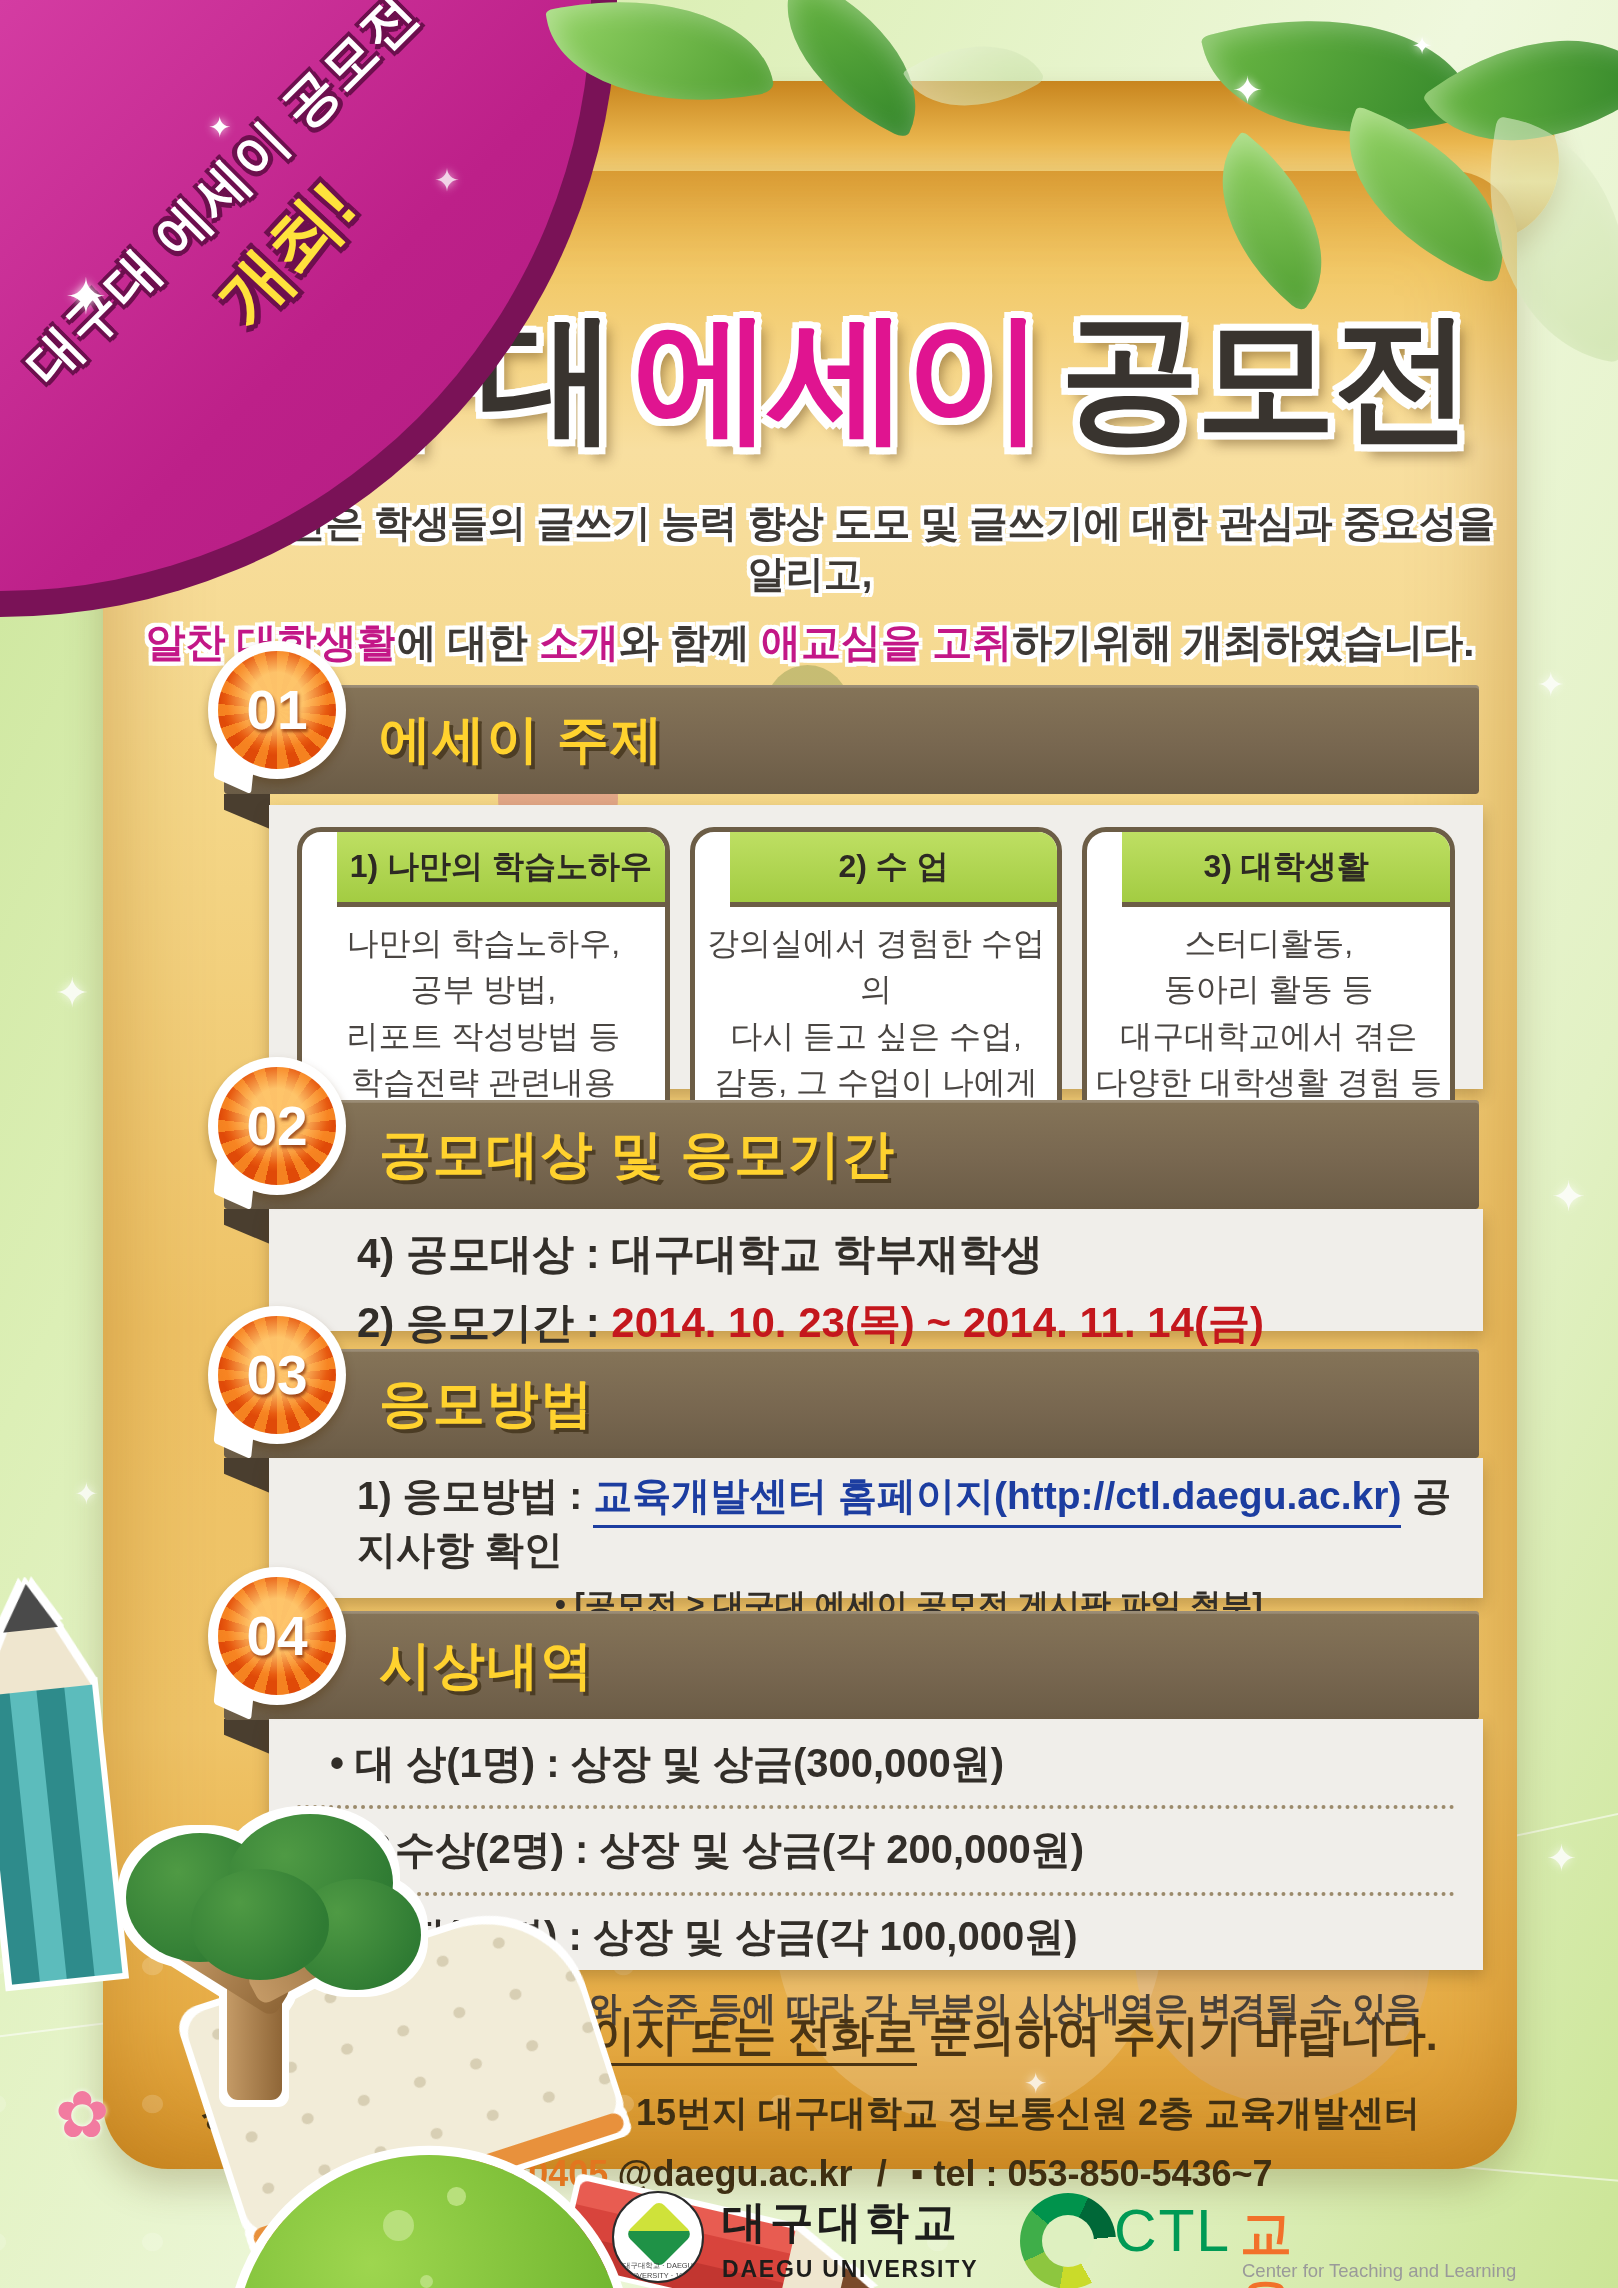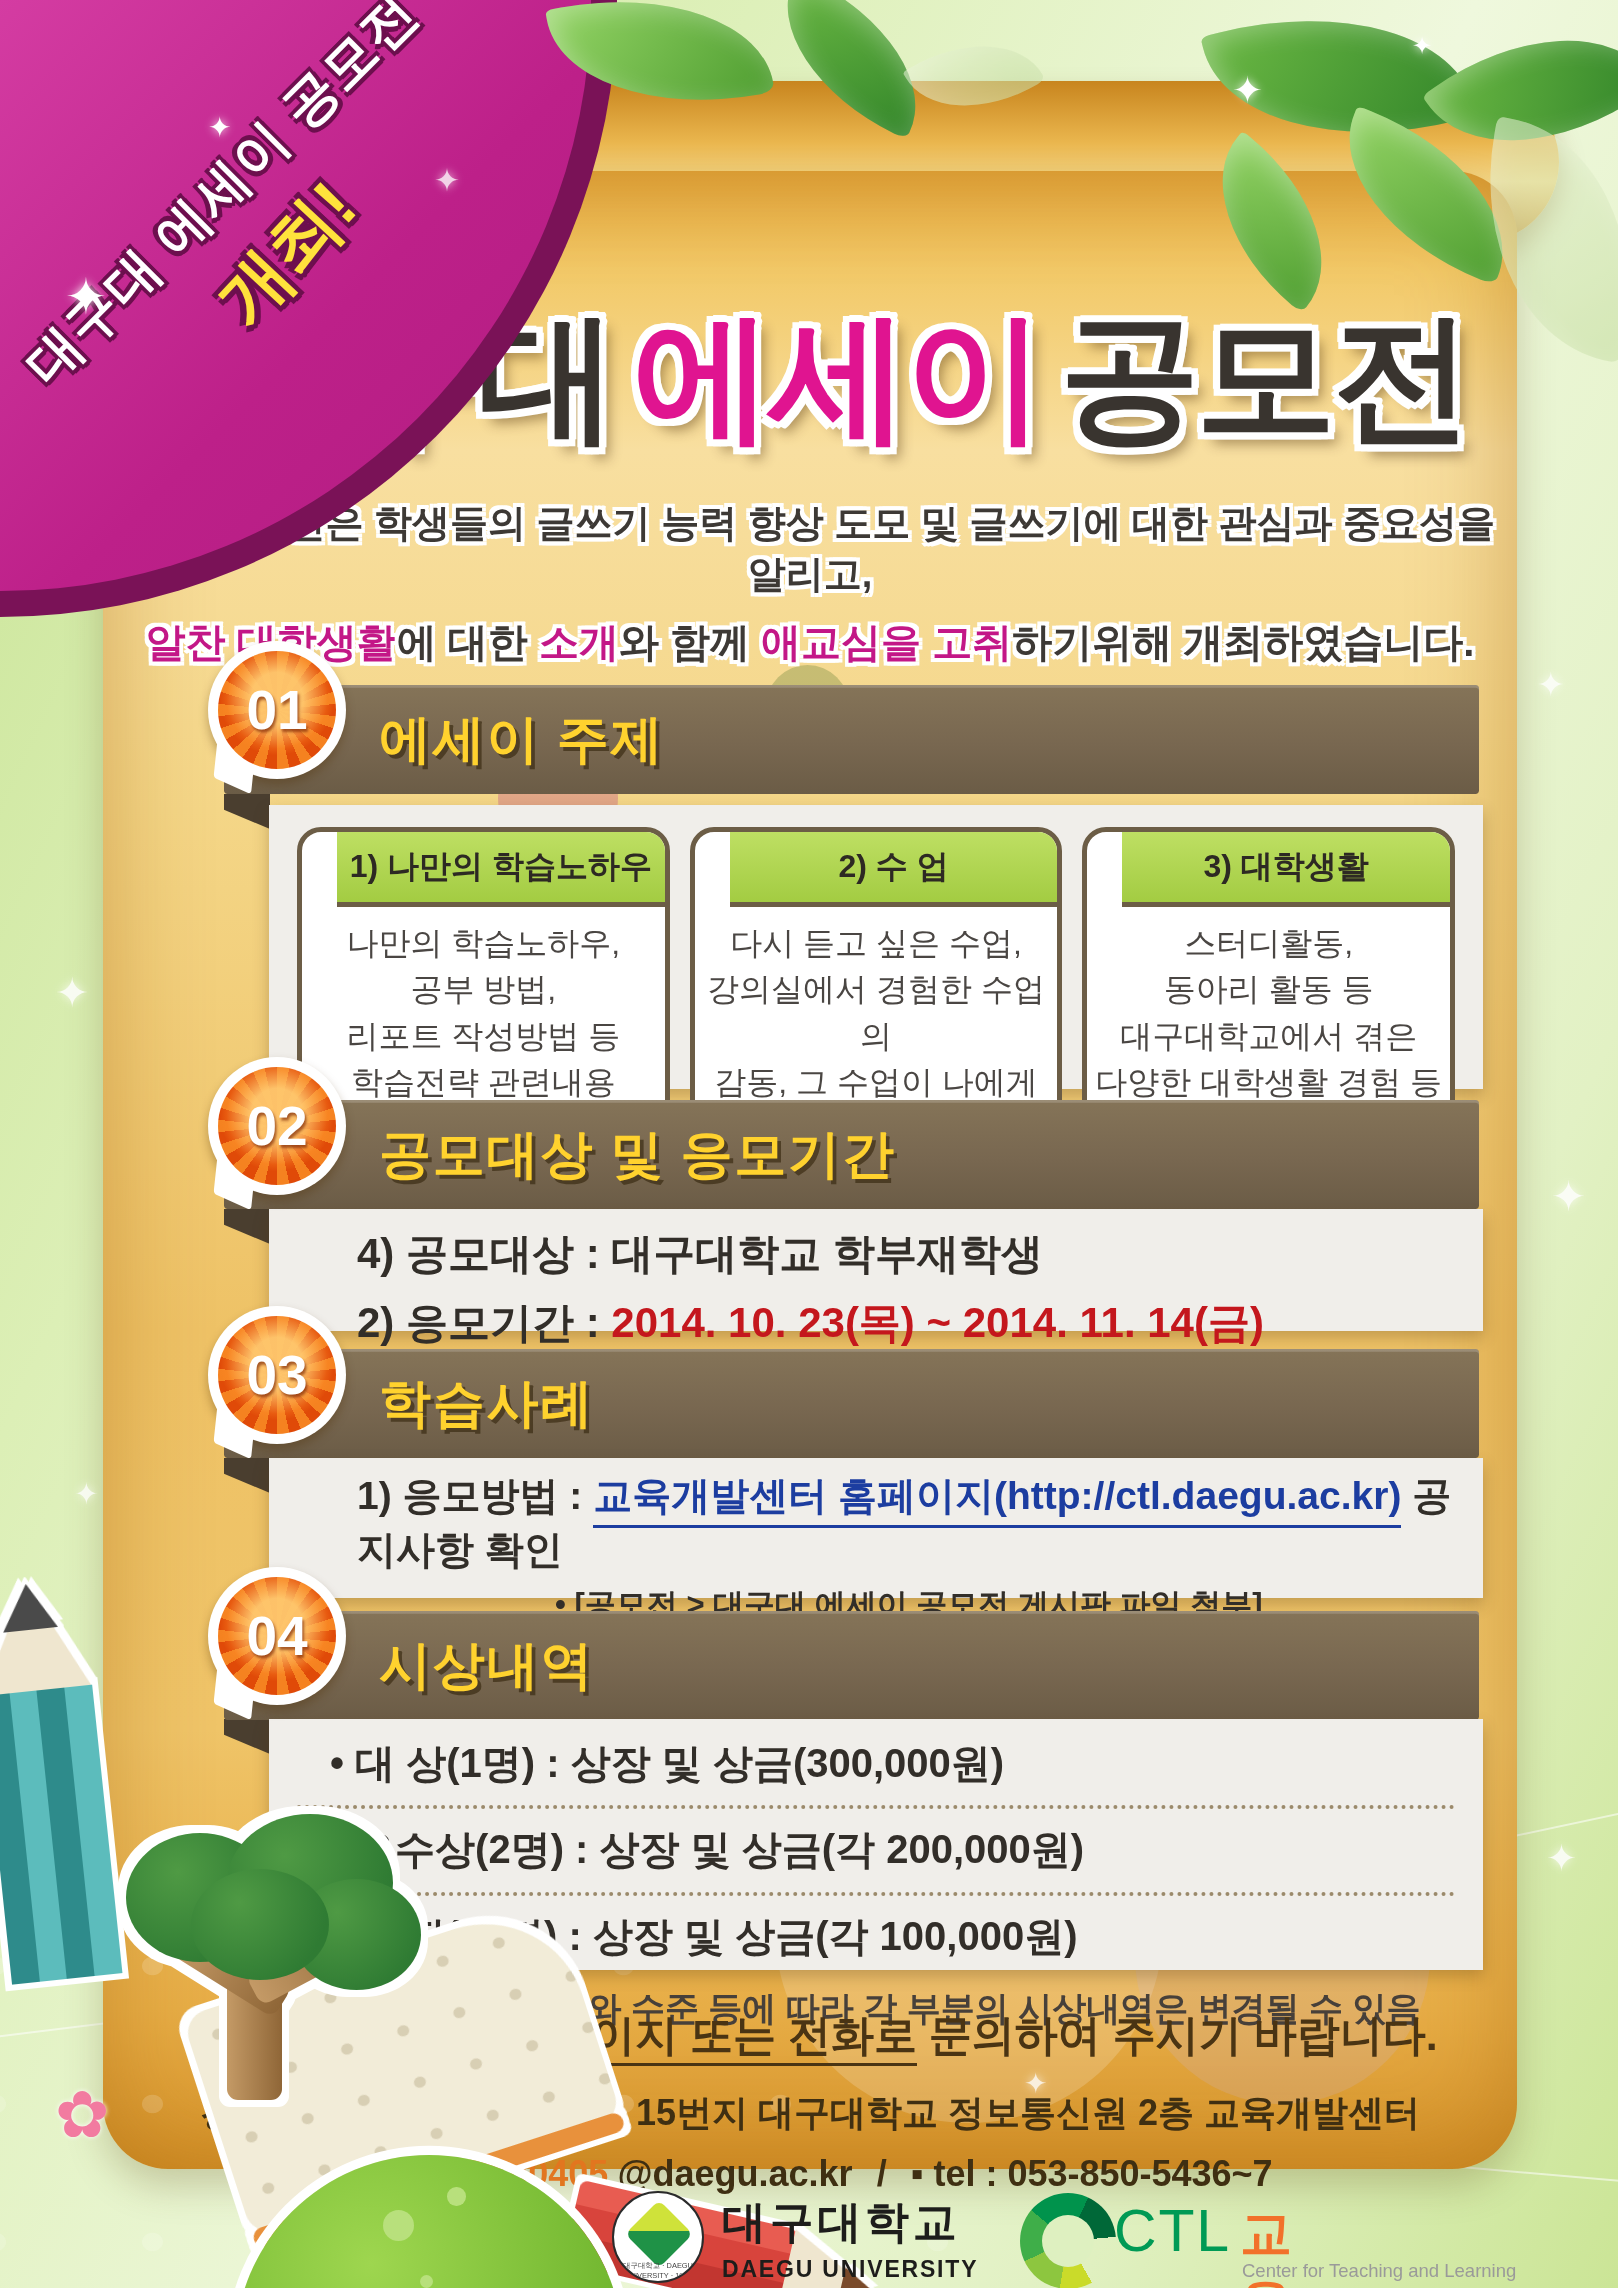--- a/index.html
+++ b/index.html
@@ -217,22 +217,22 @@
         <div class="topic-body">
           <div>나만의 학습노하우,</div>
           <div>공부 방법,</div>
           <div>리포트 작성방법 등</div>
           <div>학습전략 관련내용</div>
         </div>
       </div>
       <div class="topic-box">
         <div class="topic-head">2) 수 업</div>
         <div class="topic-body">
+          <div>강의실에서 경험한 수업의</div>
           <div>다시 듣고 싶은 수업,</div>
-          <div>강의실에서 경험한 수업의</div>
           <div>감동, 그 수업이 나에게 미친</div>
           <div>영향, 학습사례 등</div>
         </div>
       </div>
       <div class="topic-box">
         <div class="topic-head">3) 대학생활</div>
         <div class="topic-body">
           <div>스터디활동,</div>
           <div>동아리 활동 등</div>
           <div>대구대학교에서 겪은</div>
@@ -250,21 +250,21 @@
     <div class="badge-bubble"></div>
     <div class="badge-star"></div>
     <div class="badge-num">02</div>
   </div>
   <div class="panel" style="top:1209px; height:122px; padding:16.6px 0 0 88px;">
     <div class="ptxt">4) 공모대상 : 대구대학교 학부재학생</div>
     <div class="ptxt" style="margin-top:13px;"><span>2) 응모기간 : </span><span class="red">2014. 10. 23(목) ~ 2014. 11. 14(금)</span></div>
   </div>
 
   <div class="bar" style="top:1349px;">
-    <div class="bar-title">학습사례</div>
+    <div class="bar-title">응모방법</div>
   </div>
   <div class="fold" style="top:1458px;"></div>
   <div class="badge" style="top:1306px;">
     <div class="badge-bubble"></div>
     <div class="badge-star"></div>
     <div class="badge-num">03</div>
   </div>
   <div class="panel" style="top:1458px; height:140px; padding:11px 0 0 88px;">
     <div class="ptxt" style="font-size:39px;"><span>1) 응모방법 : </span><span class="link">교육개발센터 홈페이지(http://ctl.daegu.ac.kr)</span><span> 공지사항 확인</span></div>
     <div class="ptxt" style="font-size:31px; margin:7.4px 0 0 198px;">• [공모전 &gt; 대구대 에세이 공모전 게시판 파일 첨부]</div>

